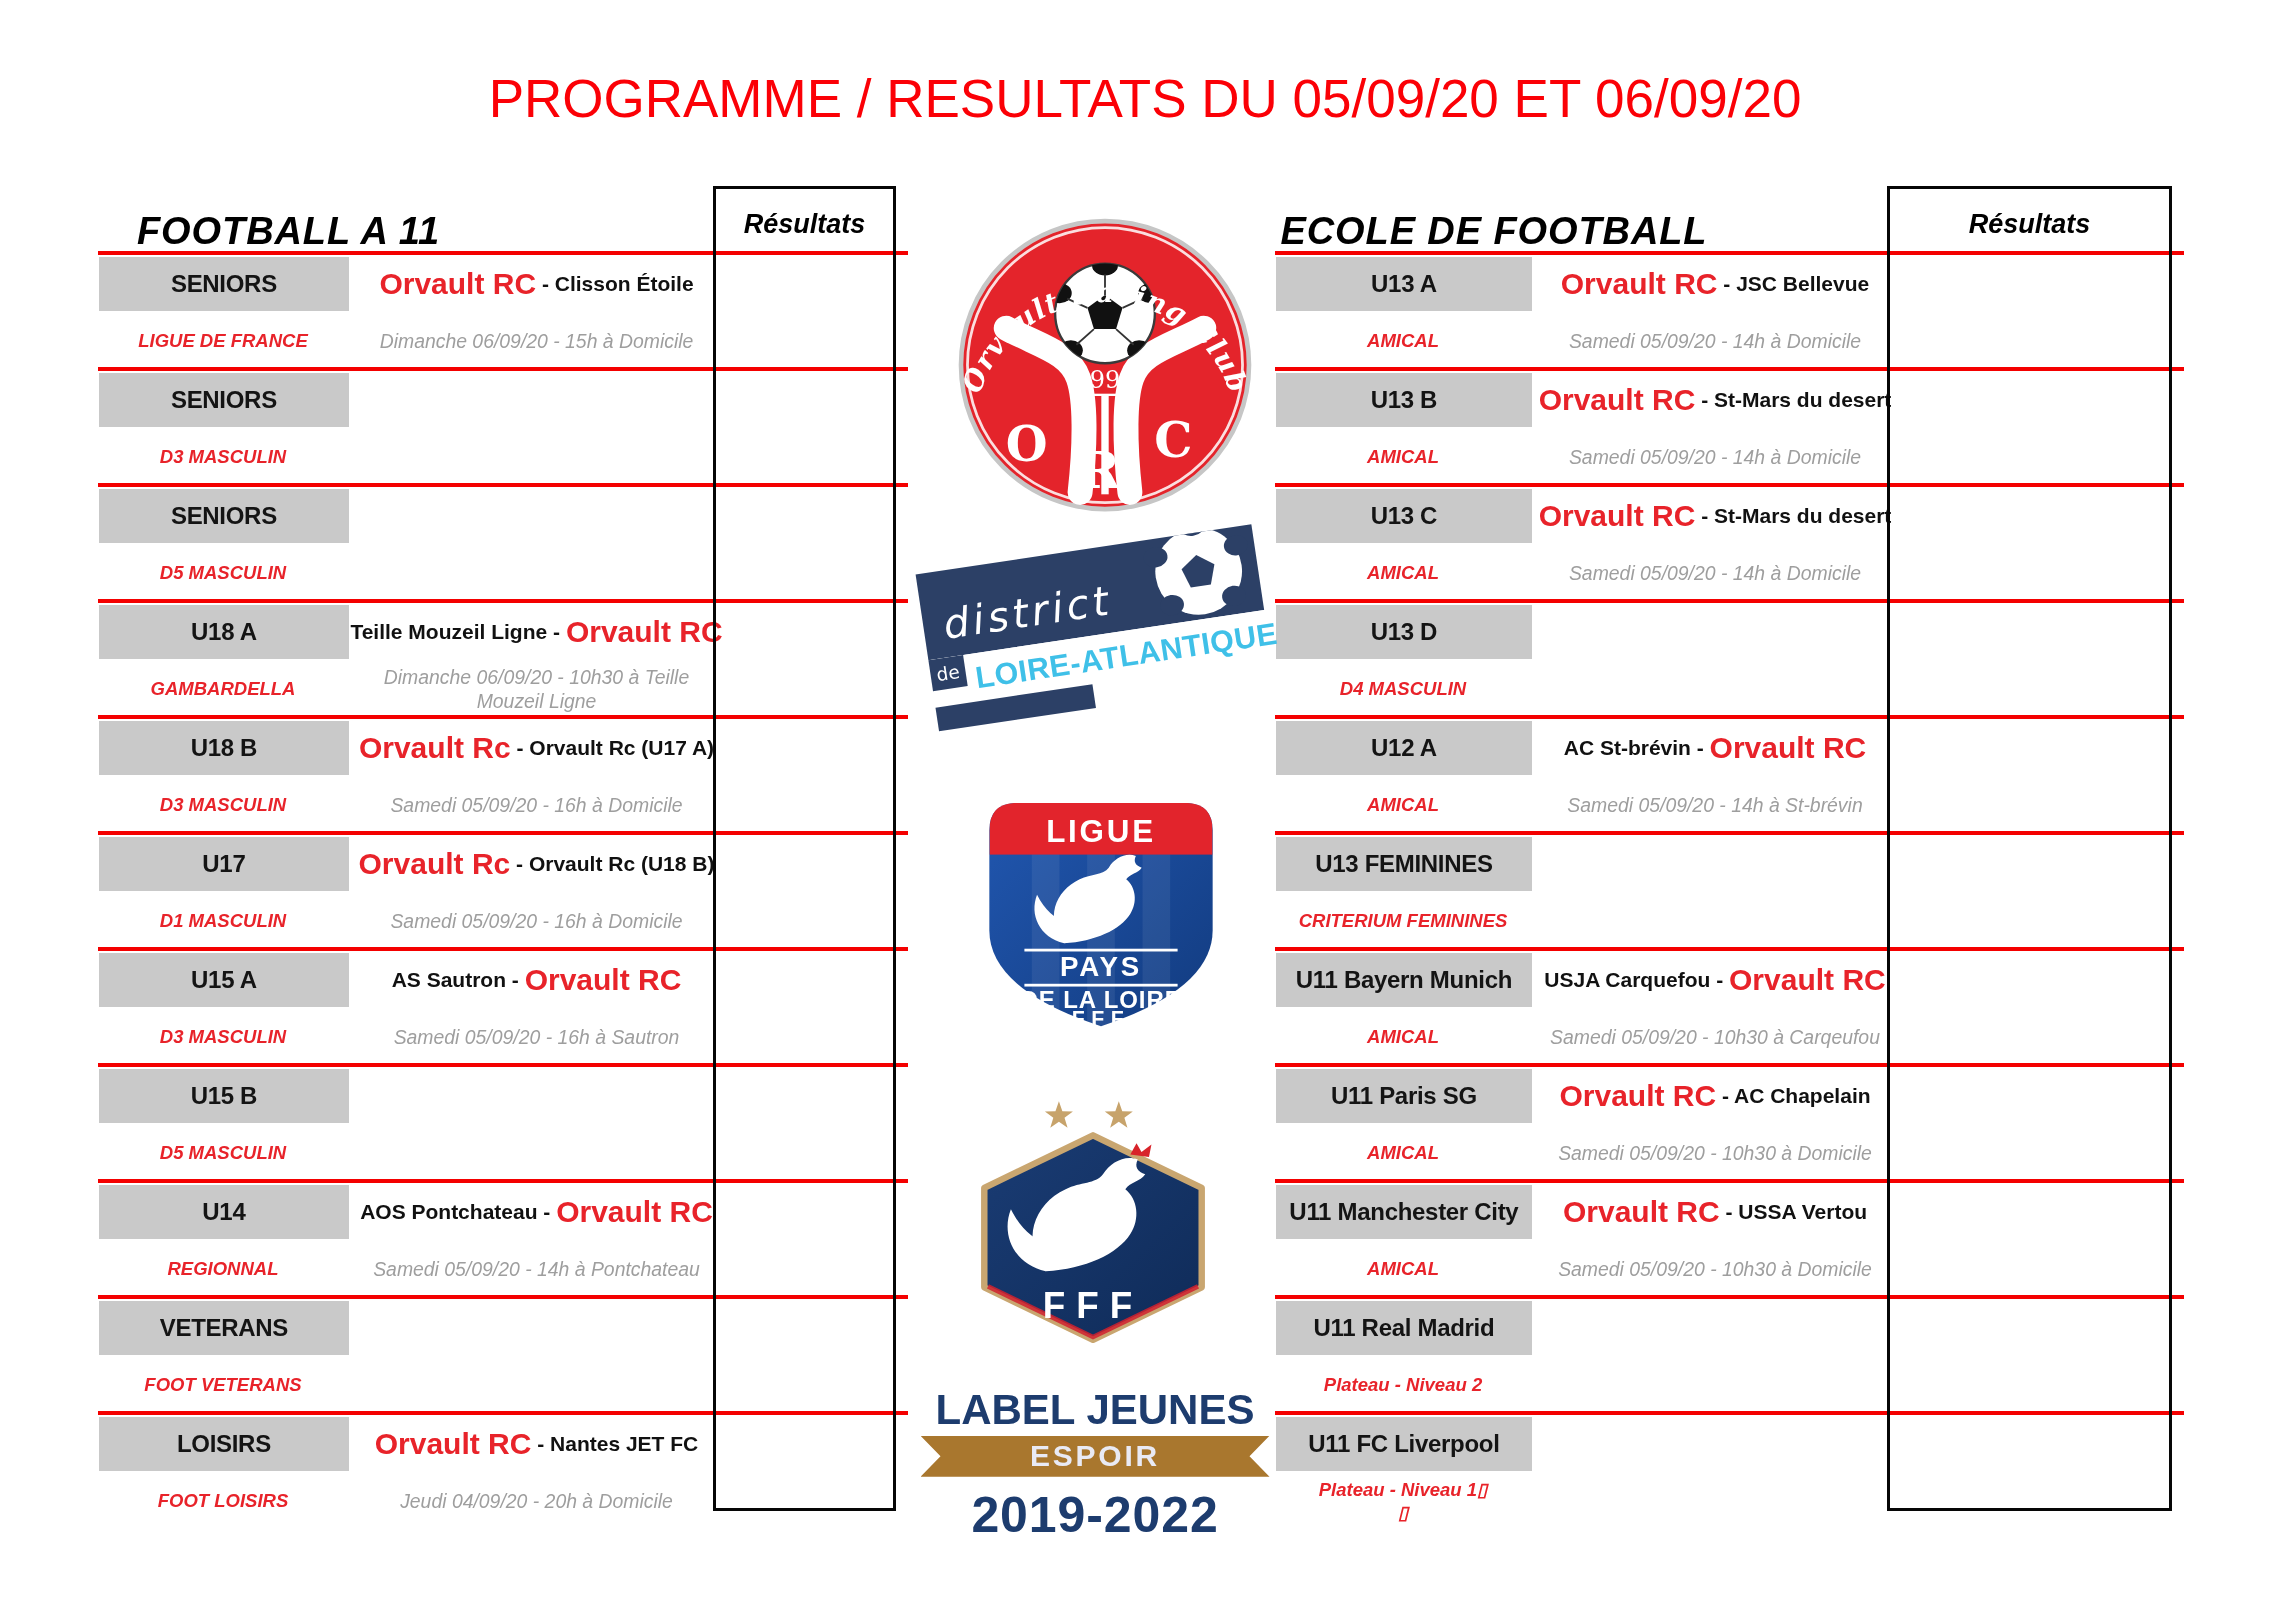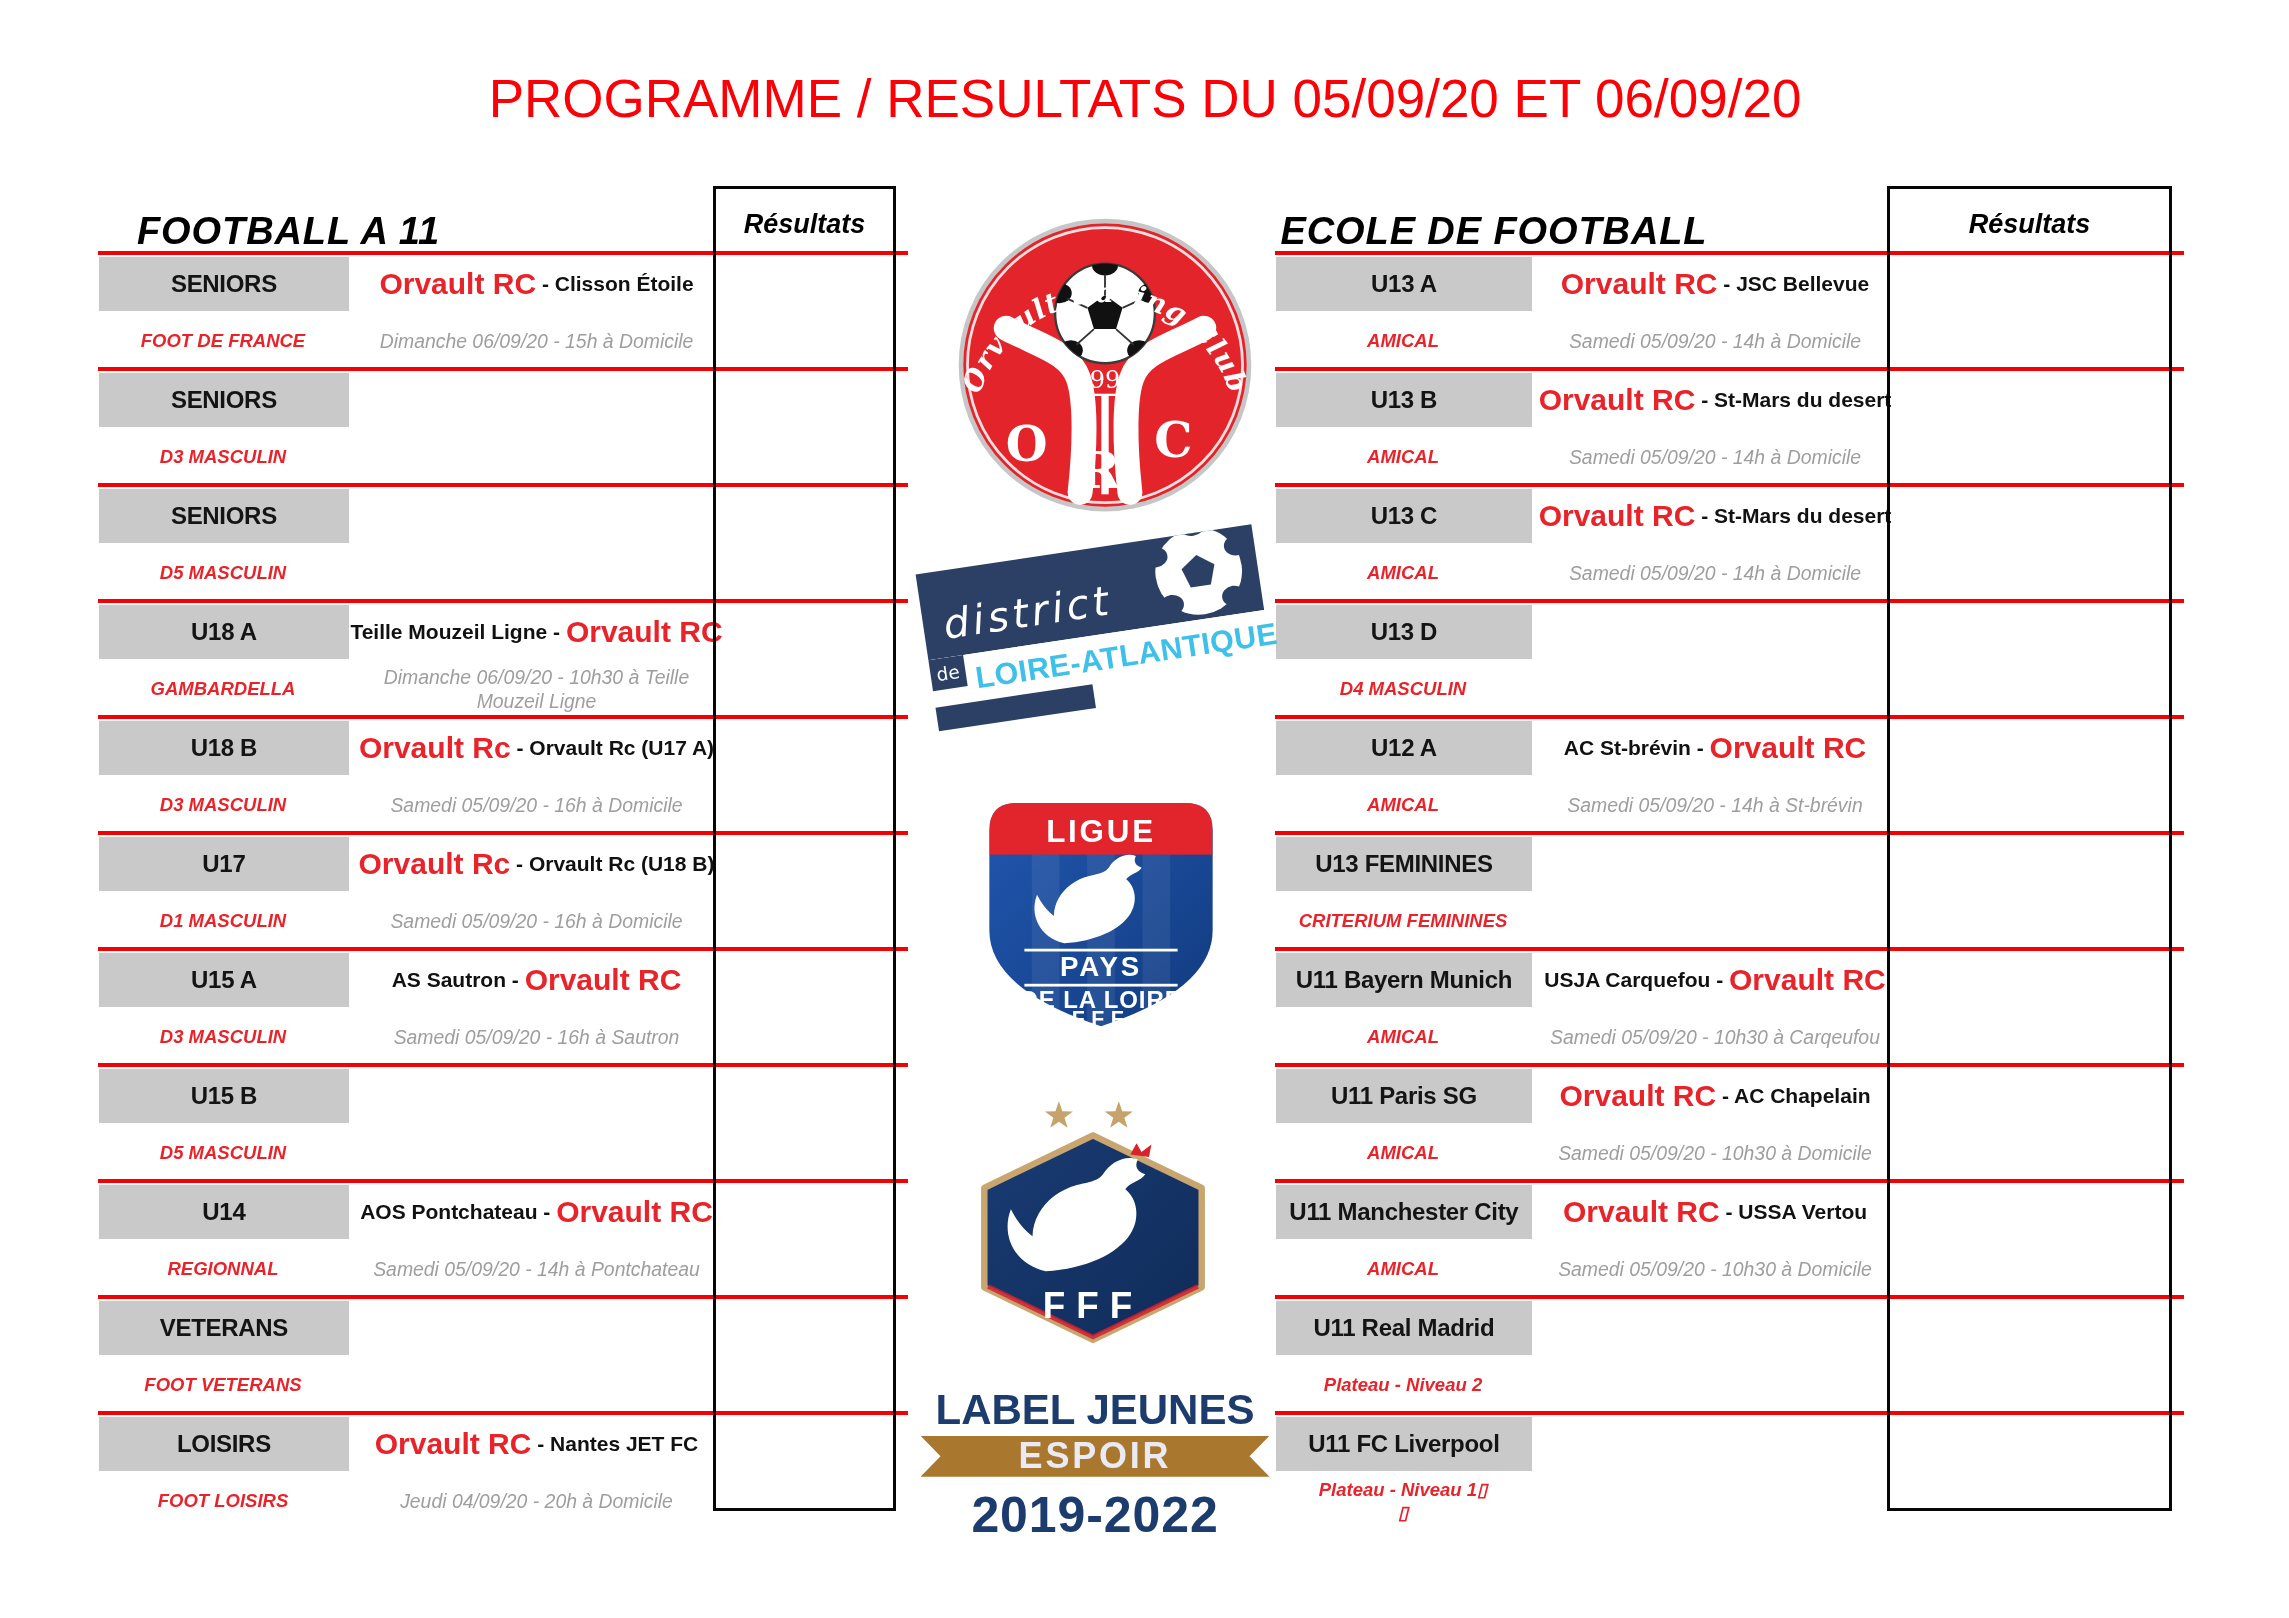--- a/index.html
+++ b/index.html
@@ -65,35 +65,35 @@
   #ligue-logo    { left:967px; top:790px;  width:268px; height:251px; }
   #fff-logo      { left:964px; top:1092px; width:258px; height:269px; }
 
   #label-badge{ position:absolute; left:914px; top:1386px; width:362px; text-align:center; }
   .lbl1{ font-size:42px; font-weight:800; color:#1d3c6e; letter-spacing:0px; white-space:nowrap; }
   .banner{
     margin:1.8px auto 0 auto; width:349px; height:41px; background:#a9772e;
     clip-path:polygon(0 0, 100% 0, calc(100% - 20px) 50%, 100% 100%, 0 100%, 20px 50%);
     display:flex; align-items:center; justify-content:center;
   }
-  .banner span{ color:#e9eaf4; font-size:36px; font-weight:800; letter-spacing:2.8px; }
+  .banner span{ color:#e9eaf4; font-size:30px; font-weight:800; letter-spacing:2.8px; }
   .lbl3{ margin-top:9px; font-size:50px; font-weight:800; color:#1d3c6e; letter-spacing:0.9px; }
 </style>
 </head>
 <body>
 
 <div class="page-title">PROGRAMME / RESULTATS DU 05/09/20 ET 06/09/20</div>
 
 <div class="ftable" id="left-table">
   <div class="section-title">FOOTBALL A 11</div>
   <div class="rows">
   <div class="row">
     <div class="cat">SENIORS</div>
     <div class="match"><span class="seg red">Orvault RC</span><span class="seg"> - Clisson Étoile</span></div>
-    <div class="comp">FOOT DE FRANCE</div>
+    <div class="comp">LIGUE DE FRANCE</div>
     <div class="sched">Dimanche 06/09/20 - 15h à Domicile</div>
   </div>
 
   <div class="row">
     <div class="cat">SENIORS</div>
     <div class="match"></div>
     <div class="comp">D3 MASCULIN</div>
     <div class="sched"></div>
   </div>
 

